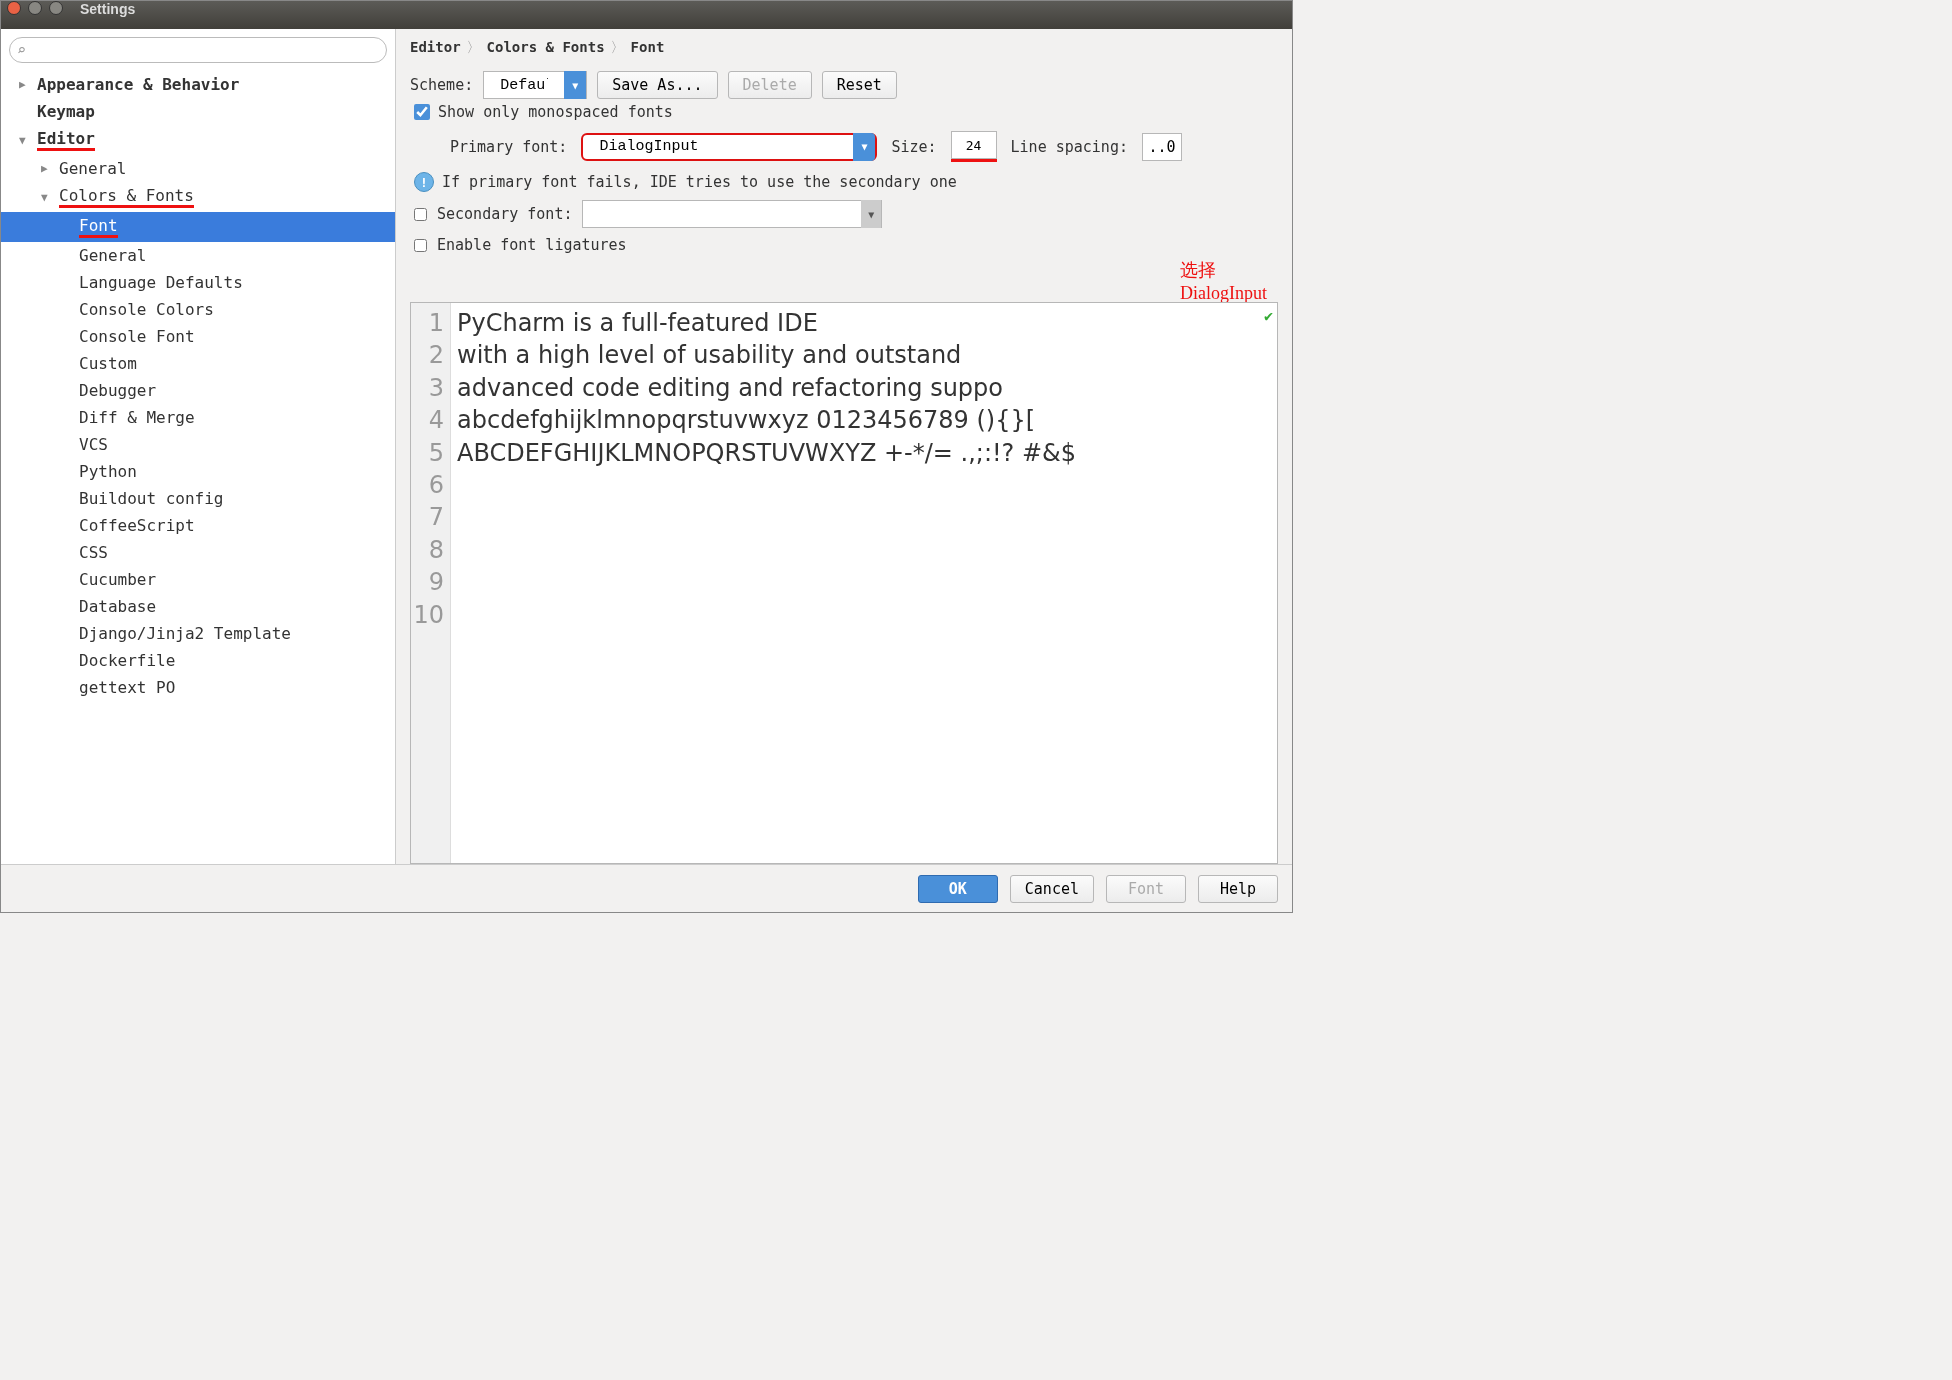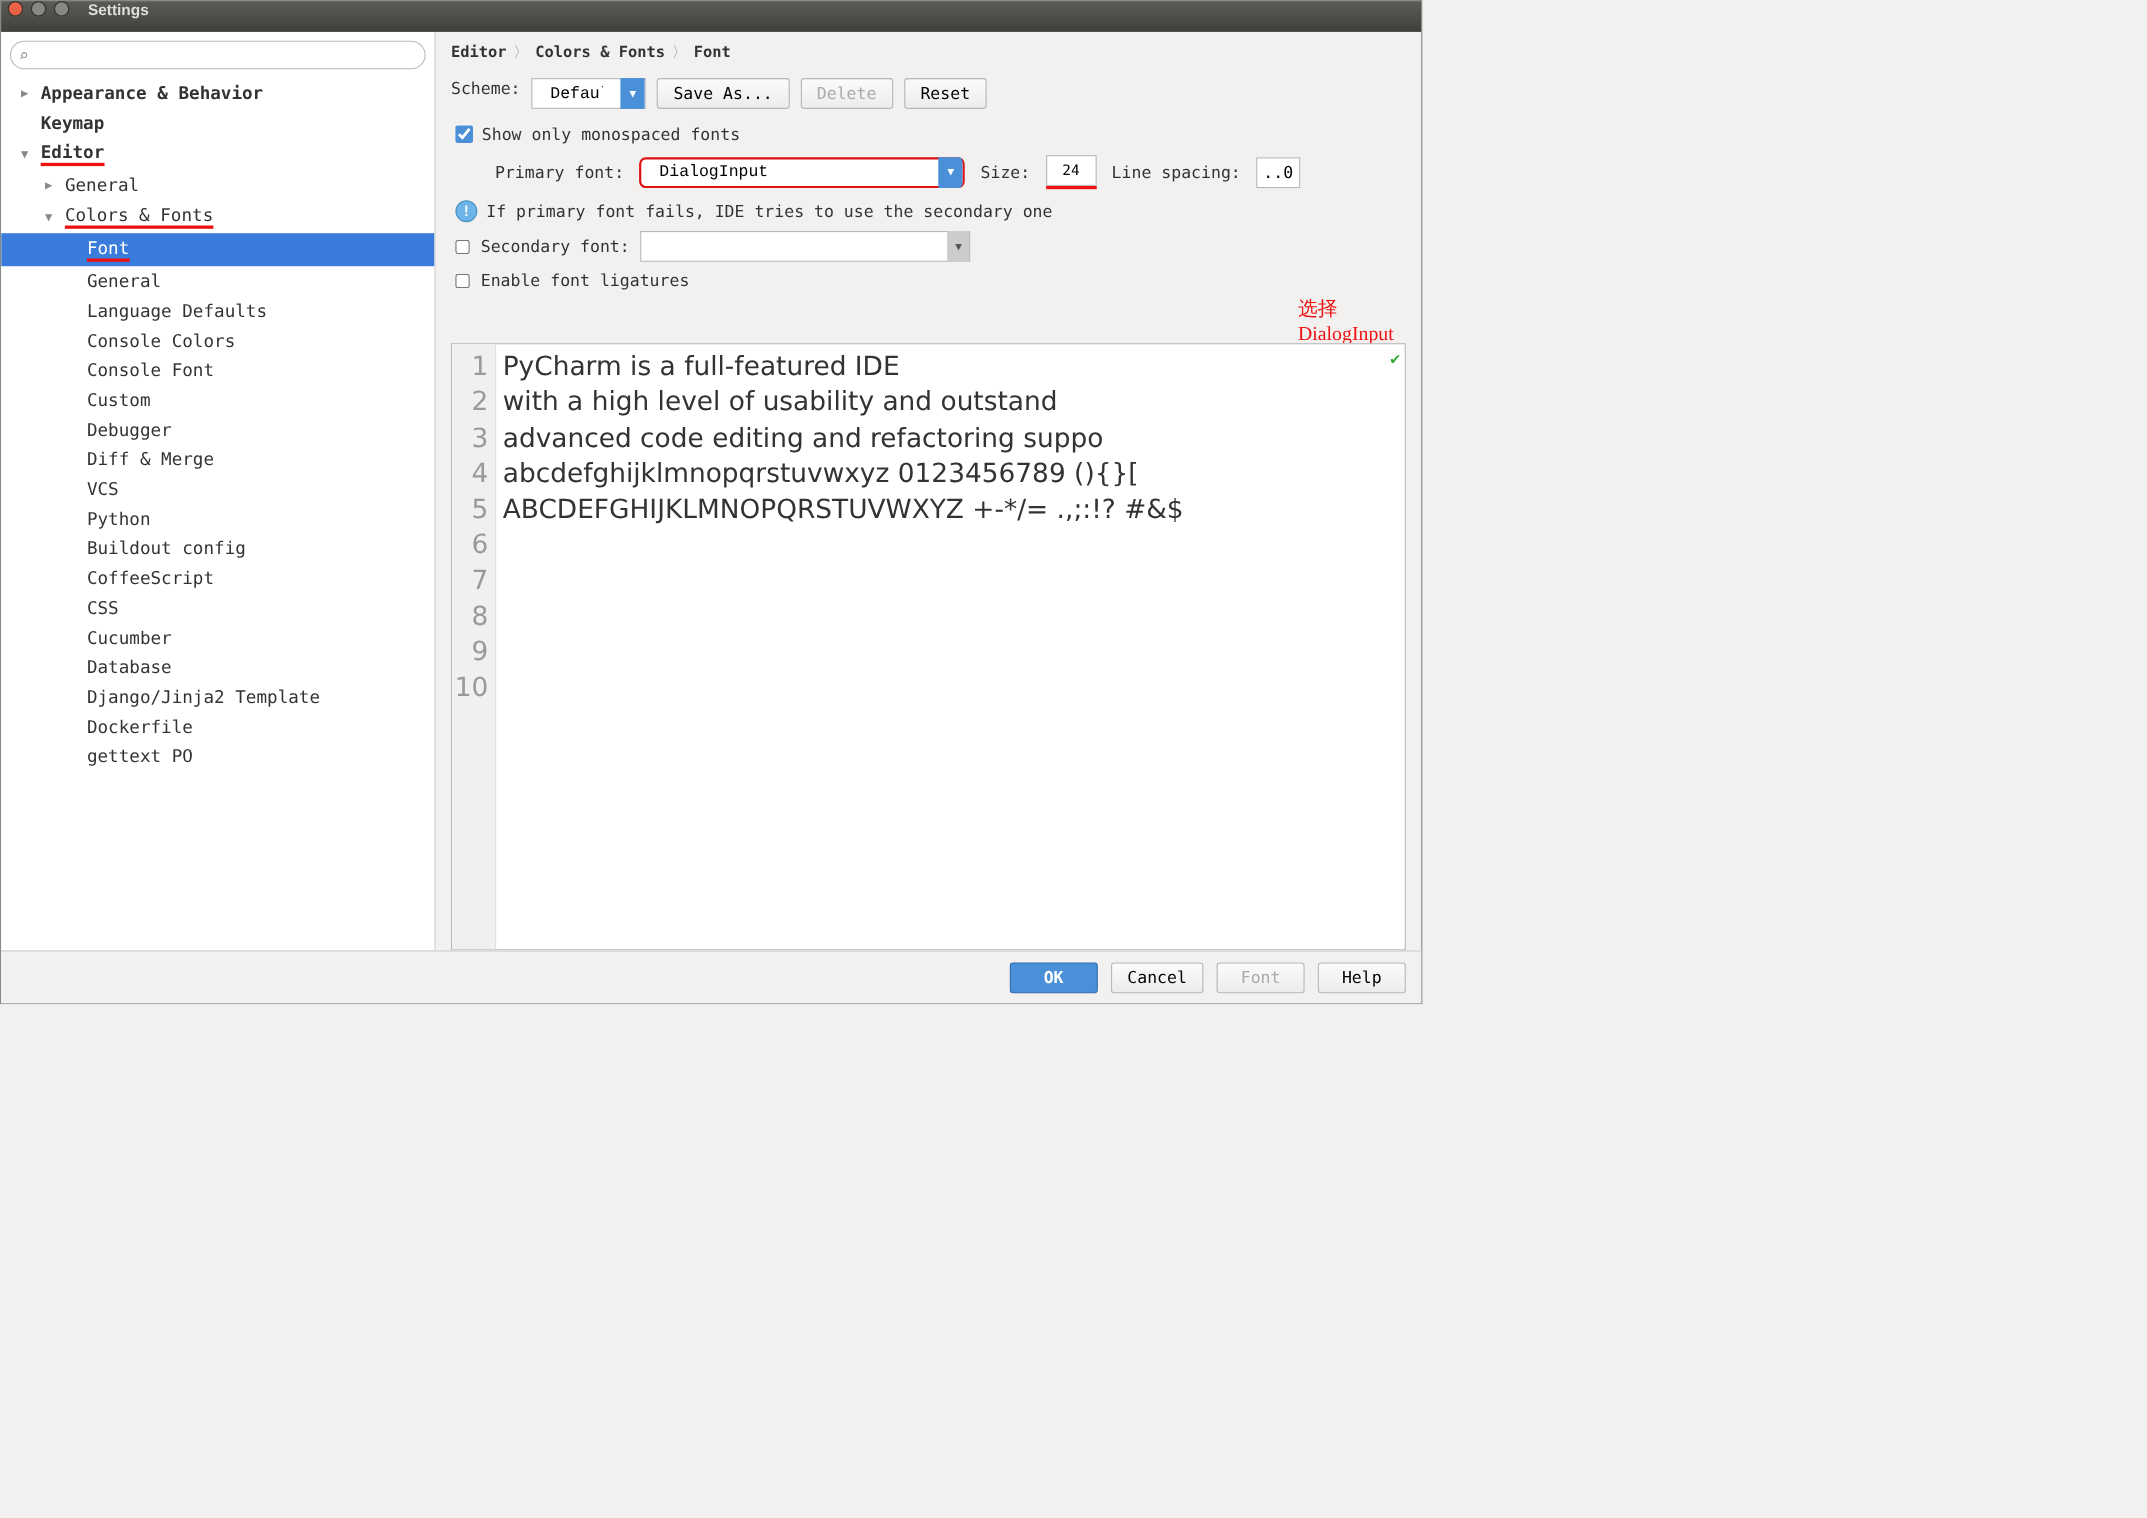--- a/index.html
+++ b/index.html
@@ -21,21 +21,21 @@
 .tree-item { padding: 4px 0 4px 18px; display: flex; align-items: center; white-space: nowrap; }
 .tree-item.l1 { padding-left: 18px; font-weight: bold; }
 .tree-item.l2 { padding-left: 40px; }
 .tree-item.l3 { padding-left: 78px; }
 .tree-item.selected { background: #3a7cdc; color: #fff; }
 .arrow { display: inline-block; width: 12px; margin-right: 6px; color: #888; font-size: 11px; }
 .underline-red { border-bottom: 3px solid #e11; display: inline-block; padding-bottom: 0px; }
 .content { flex: 1; display: flex; flex-direction: column; padding: 10px 14px 0 14px; overflow: hidden; }
 .breadcrumb { font-size: 14px; font-weight: bold; margin-bottom: 14px; }
 .breadcrumb .sep { color: #999; font-weight: normal; margin: 0 6px; }
-.row { display: flex; gap: 10px; margin-bottom: 10px; }
+.row { display: flex; align-items: center; gap: 10px; }
 .label { }
 .combo { display: inline-flex; align-items: center; border: 1px solid #b7b7b7; background: #fff; height: 28px; }
 .combo input { border: none; padding: 0 16px; height: 26px; font-family: Liberation Mono, monospace; font-size: 15px; background: transparent; outline: none; }
 .combo .drop { width: 22px; height: 28px; background: #4a90d9; display: flex; align-items: center; justify-content: center; color: #fff; font-size: 10px; }
 .btn { background: linear-gradient(#fbfbfb,#ececec); border: 1px solid #b7b7b7; border-radius: 3px; padding: 4px 14px; font-family: inherit; font-size: 15px; cursor: pointer; }
 .btn:disabled { color: #aaa; }
 .fieldset-label { color: #555; margin-bottom: 8px; display: flex; align-items: center; }
 .fieldset-label .line { flex: 1; height: 1px; background: #ccc; margin-left: 10px; }
 .checkbox-row { display: flex; align-items: center; gap: 8px; margin: 4px 0 10px 4px; }
 .checkbox-row input[type=checkbox] { width: 16px; height: 16px; accent-color: #4a90d9; }

